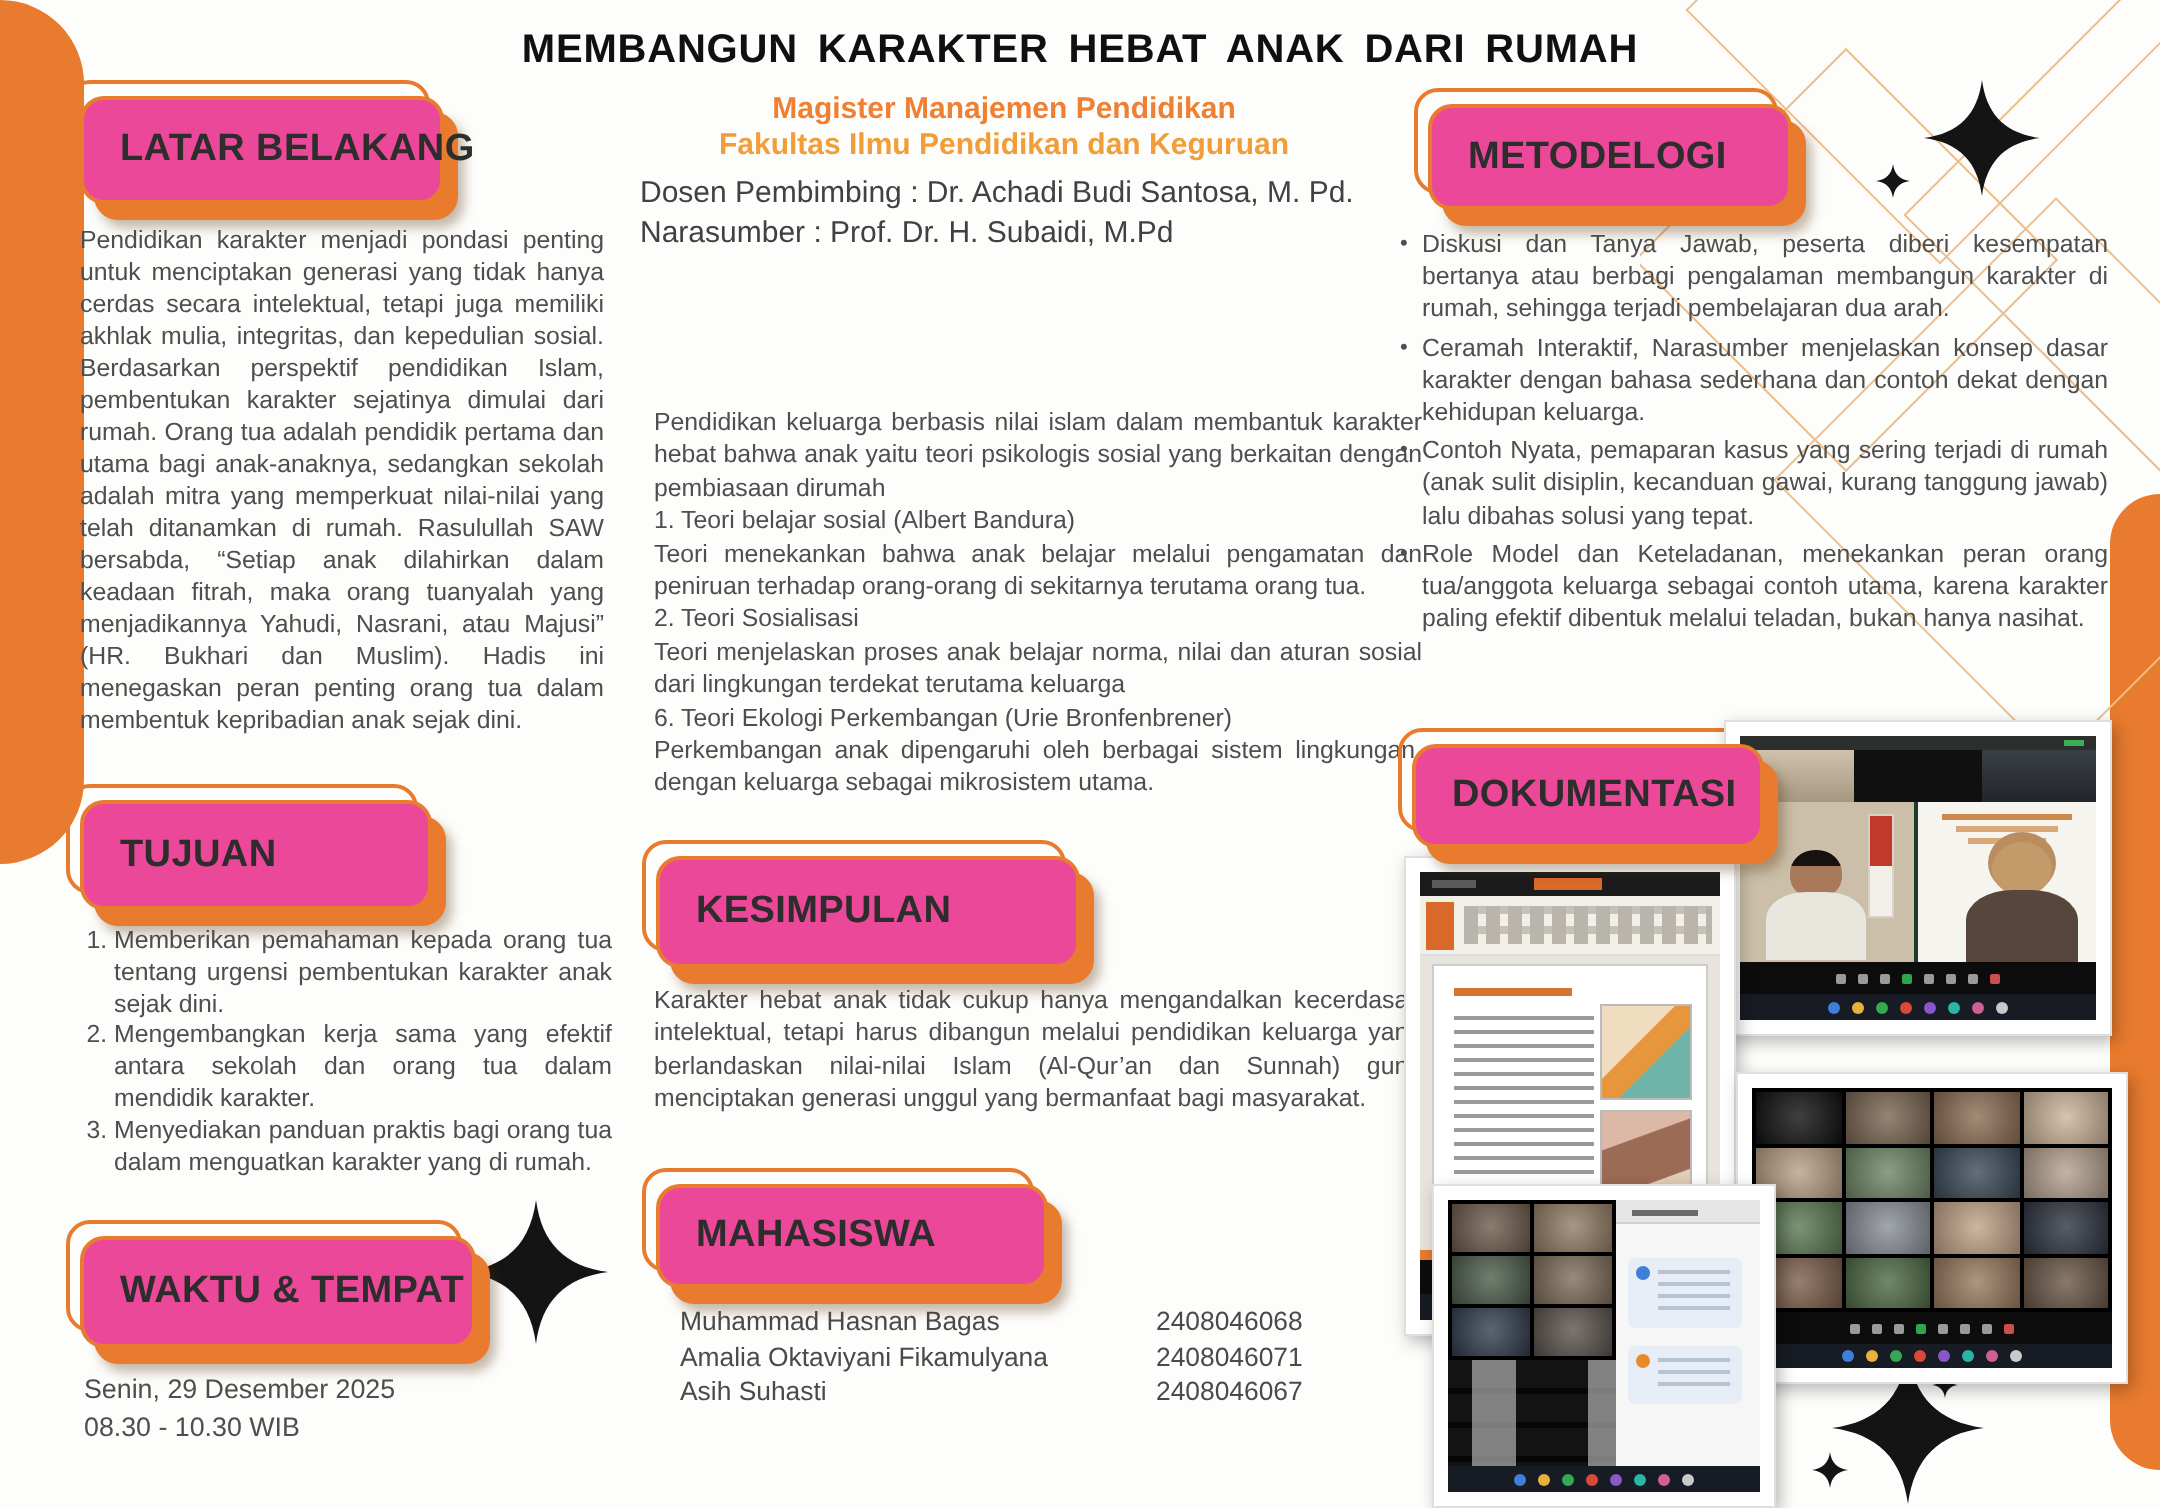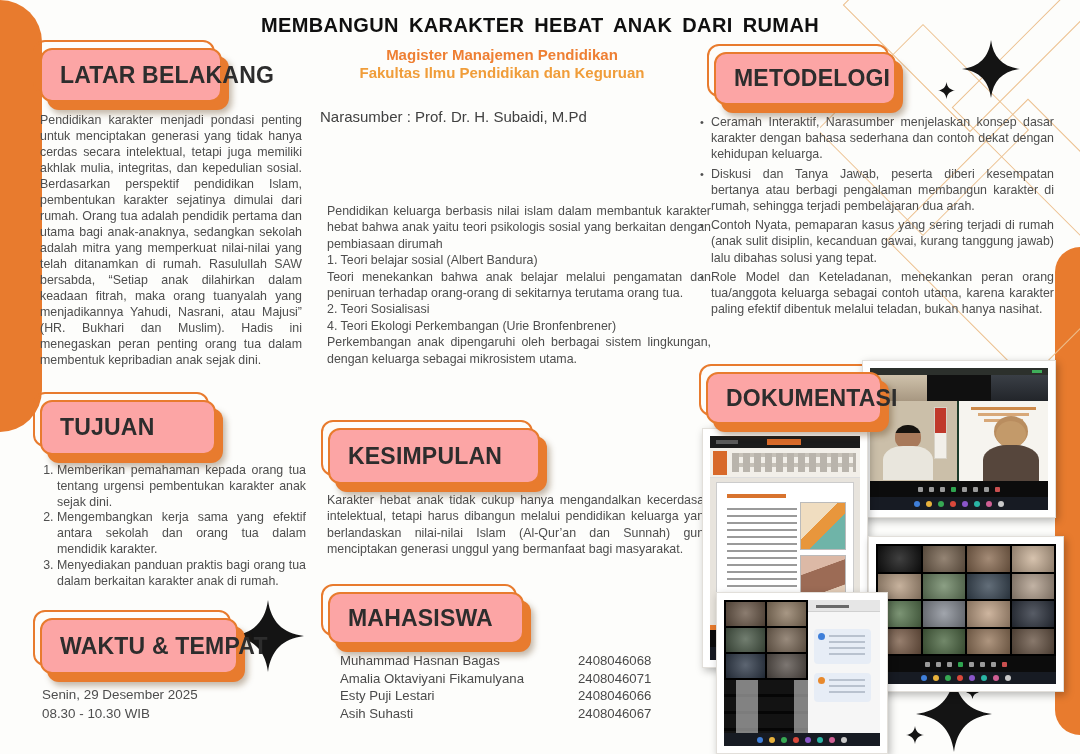--- a/index.html
+++ b/index.html
@@ -24,23 +24,23 @@
   .h-sub2{top:64px;color:var(--orange-sub2);}
   .h-line{position:absolute;left:320px;font-size:15px;color:#414141;}
   .h-dosen{top:88px;} .h-nara{top:108px;}
 
   
   .panel{position:absolute;}
   .p-ghost{position:absolute;inset:0;transform:translate(-7px,-8px);border:2px solid var(--orange);
            border-radius:12px;z-index:0;}
   .p-shadow{position:absolute;inset:0;transform:translate(7px,8px);background:var(--orange);
             border-radius:12px;z-index:1;box-shadow:3px 4px 6px rgba(90,55,15,.35);}
-  .p-face{position:absolute;inset:0;background:#fca5a5;border:2.5px solid var(--orange);border-radius:12px;
+  .p-face{position:absolute;inset:0;background:#ec4899;border:2.5px solid var(--orange);border-radius:12px;
           z-index:2;display:flex;align-items:center;padding:0 12px 0 18px;font-weight:bold;
-          font-size:23px;color:#2d2d2d;letter-spacing:.2px;white-space:nowrap;}
+          font-size:19px;color:#2d2d2d;letter-spacing:.2px;white-space:nowrap;}
 
   
   .txt{position:absolute;color:#4e4e4e;font-size:12.4px;line-height:16px;text-align:justify;}
   ol.goals{margin:0;padding-left:17px;}
   ol.goals li{text-align:justify;line-height:15.8px;}
   ul.bullets{margin:0;padding:0;list-style:none;}
   ul.bullets li{position:relative;padding-left:11px;text-align:justify;line-height:16.2px;margin-bottom:3px;}
   ul.bullets li::before{content:"\2022";position:absolute;left:0;top:0;font-size:11px;color:#4e4e4e;}
   .hasil-h{font-weight:normal;text-align:left;}
   .waktu{font-size:13.4px;line-height:18.5px;text-align:left;}
@@ -161,58 +161,60 @@
   <svg class="sparkle" style="left:906px;top:726px;width:18px;height:18px;" viewBox="0 0 100 100">
       <path d="M50 0C54 30 70 46 100 50C70 54 54 70 50 100C46 70 30 54 0 50C30 46 46 30 50 0Z"></path>
     </svg>
   <svg class="sparkle" style="left:966px;top:686px;width:13px;height:13px;" viewBox="0 0 100 100">
       <path d="M50 0C54 30 70 46 100 50C70 54 54 70 50 100C46 70 30 54 0 50C30 46 46 30 50 0Z"></path>
     </svg>
 
   <div class="h-title">MEMBANGUN KARAKTER HEBAT ANAK DARI RUMAH</div>
   <div class="h-sub h-sub1">Magister Manajemen Pendidikan</div>
   <div class="h-sub h-sub2">Fakultas Ilmu Pendidikan dan Keguruan</div>
+  <div class="h-line h-dosen">Dosen Pembimbing : Dr. Achadi Budi Santosa, M. Pd.</div>
   <div class="h-line h-nara">Narasumber : Prof. Dr. H. Subaidi, M.Pd</div>
 
   <div class="panel" style="left:40px;top:48px;width:182px;height:54px;">
     <div class="p-ghost"></div>
     <div class="p-shadow"></div>
     <div class="p-face">LATAR BELAKANG</div>
   </div>
   <div class="txt" style="left:40px;top:112px;width:262px;">Pendidikan karakter menjadi pondasi penting untuk menciptakan generasi yang tidak hanya cerdas secara intelektual, tetapi juga memiliki akhlak mulia, integritas, dan kepedulian sosial. Berdasarkan perspektif pendidikan Islam, pembentukan karakter sejatinya dimulai dari rumah. Orang tua adalah pendidik pertama dan utama bagi anak-anaknya, sedangkan sekolah adalah mitra yang memperkuat nilai-nilai yang telah ditanamkan di rumah. Rasulullah SAW bersabda, “Setiap anak dilahirkan dalam keadaan fitrah, maka orang tuanyalah yang menjadikannya Yahudi, Nasrani, atau Majusi” (HR. Bukhari dan Muslim). Hadis ini menegaskan peran penting orang tua dalam membentuk kepribadian anak sejak dini.</div>
 
   <div class="panel" style="left:40px;top:400px;width:176px;height:55px;">
     <div class="p-ghost"></div>
     <div class="p-shadow"></div>
     <div class="p-face">TUJUAN</div>
   </div>
   <div class="txt" style="left:40px;top:463px;width:266px;">
     <ol class="goals">
       <li>Memberikan pemahaman kepada orang tua tentang urgensi pembentukan karakter anak sejak dini.</li>
       <li>Mengembangkan kerja sama yang efektif antara sekolah dan orang tua dalam mendidik karakter.</li>
-      <li>Menyediakan panduan praktis bagi orang tua dalam berkaitan karakter anak di rumah.</li>
+      <li>Menyediakan panduan praktis bagi orang tua dalam menguatkan karakter yang di rumah.</li>
     </ol>
   </div>
 
   <div class="panel" style="left:40px;top:618px;width:198px;height:56px;">
     <div class="p-ghost"></div>
     <div class="p-shadow"></div>
     <div class="p-face">WAKTU &amp; TEMPAT</div>
   </div>
   <div class="txt waktu" style="left:42px;top:686px;width:230px;">
     <div>Senin, 29 Desember 2025</div>
     <div>08.30 - 10.30 WIB</div>
   </div>
 
   <div class="txt" style="left:327px;top:203px;width:384px;line-height:16.4px;">
     <div>Pendidikan keluarga berbasis nilai islam dalam membantuk karakter hebat bahwa anak yaitu teori psikologis sosial yang berkaitan dengan pembiasaan dirumah</div>
     <div class="hasil-h">1. Teori belajar sosial (Albert Bandura)</div>
     <div>Teori menekankan bahwa anak belajar melalui pengamatan dan peniruan terhadap orang-orang di sekitarnya terutama orang tua.</div>
     <div class="hasil-h">2. Teori Sosialisasi</div>
-    <div class="hasil-h">4. Teori Ekologi Perkembangan (Urie Bronfenbrener)</div>
+    <div>Teori menjelaskan proses anak belajar norma, nilai dan aturan sosial dari lingkungan terdekat terutama keluarga</div>
+    <div class="hasil-h">6. Teori Ekologi Perkembangan (Urie Bronfenbrener)</div>
     <div>Perkembangan anak dipengaruhi oleh berbagai sistem lingkungan, dengan keluarga sebagai mikrosistem utama.</div>
   </div>
 
   <div class="panel" style="left:328px;top:428px;width:212px;height:56px;">
     <div class="p-ghost"></div>
     <div class="p-shadow"></div>
     <div class="p-face">KESIMPULAN</div>
   </div>
   <div class="txt" style="left:327px;top:492px;width:384px;line-height:16.4px;">Karakter hebat anak tidak cukup hanya mengandalkan kecerdasan intelektual, tetapi harus dibangun melalui pendidikan keluarga yang berlandaskan nilai-nilai Islam (Al-Qur’an dan Sunnah) guna menciptakan generasi unggul yang bermanfaat bagi masyarakat.</div>
 
@@ -224,38 +226,34 @@
   <div class="txt" style="left:340px;top:652px;width:372px;">
     <div class="srow">
       <span class="nm">Muhammad Hasnan Bagas</span>
       <span class="id">2408046068</span>
     </div>
     <div class="srow">
       <span class="nm">Amalia Oktaviyani Fikamulyana</span>
       <span class="id">2408046071</span>
     </div>
     <div class="srow">
-      <span class="nm">Esty Puji Lestari</span>
-      <span class="id">2408046066</span>
-    </div>
-    <div class="srow">
       <span class="nm">Asih Suhasti</span>
       <span class="id">2408046067</span>
     </div>
   </div>
 
   <div class="panel" style="left:714px;top:52px;width:182px;height:53px;">
     <div class="p-ghost"></div>
     <div class="p-shadow"></div>
     <div class="p-face">METODELOGI</div>
   </div>
   <div class="txt" style="left:700px;top:114px;width:354px;">
     <ul class="bullets">
+      <li>Diskusi dan Tanya Jawab, peserta diberi kesempatan bertanya atau berbagi pengalaman membangun karakter di rumah, sehingga terjadi pembelajaran dua arah.</li>
       <li>Ceramah Interaktif, Narasumber menjelaskan konsep dasar karakter dengan bahasa sederhana dan contoh dekat dengan kehidupan keluarga.</li>
-      <li>Diskusi dan Tanya Jawab, peserta diberi kesempatan bertanya atau berbagi pengalaman membangun karakter di rumah, sehingga terjadi pembelajaran dua arah.</li>
       <li>Contoh Nyata, pemaparan kasus yang sering terjadi di rumah (anak sulit disiplin, kecanduan gawai, kurang tanggung jawab) lalu dibahas solusi yang tepat.</li>
       <li>Role Model dan Keteladanan, menekankan peran orang tua/anggota keluarga sebagai contoh utama, karena karakter paling efektif dibentuk melalui teladan, bukan hanya nasihat.</li>
     </ul>
   </div>
 
   <div class="panel" style="left:706px;top:372px;width:176px;height:52px;">
     <div class="p-ghost"></div>
     <div class="p-shadow"></div>
     <div class="p-face">DOKUMENTASI</div>
   </div>

